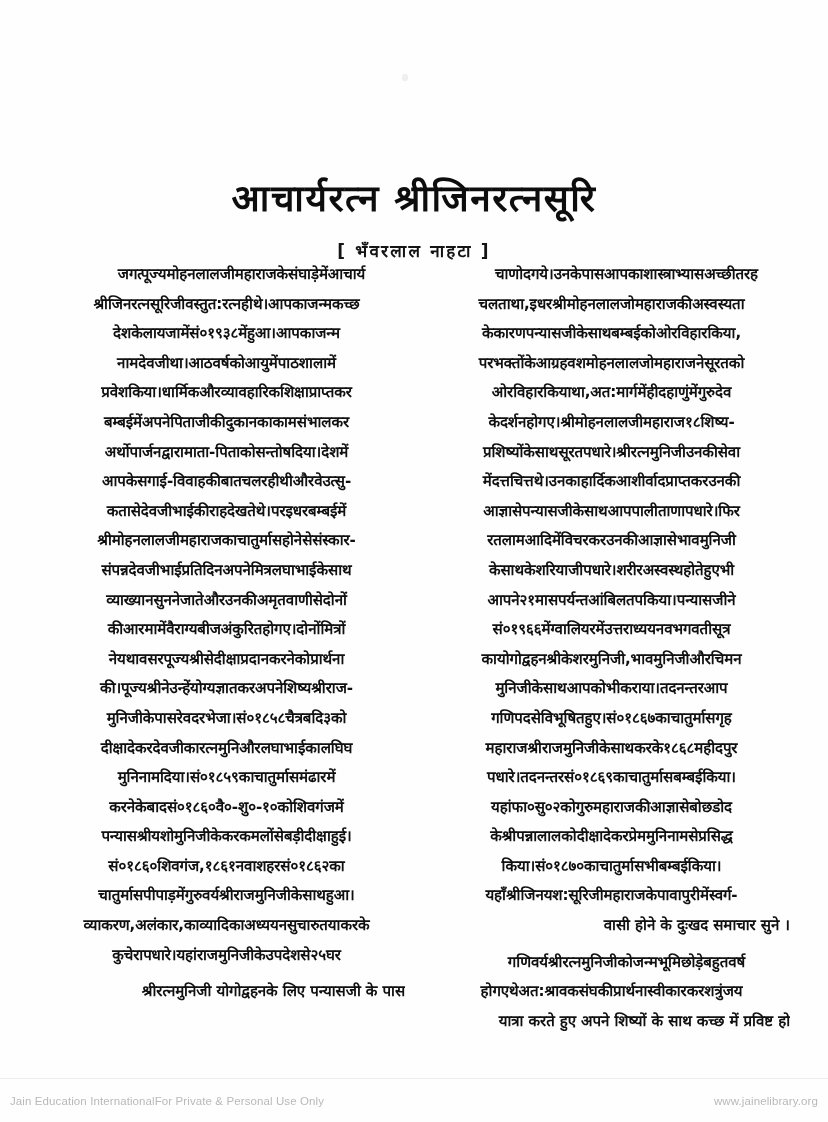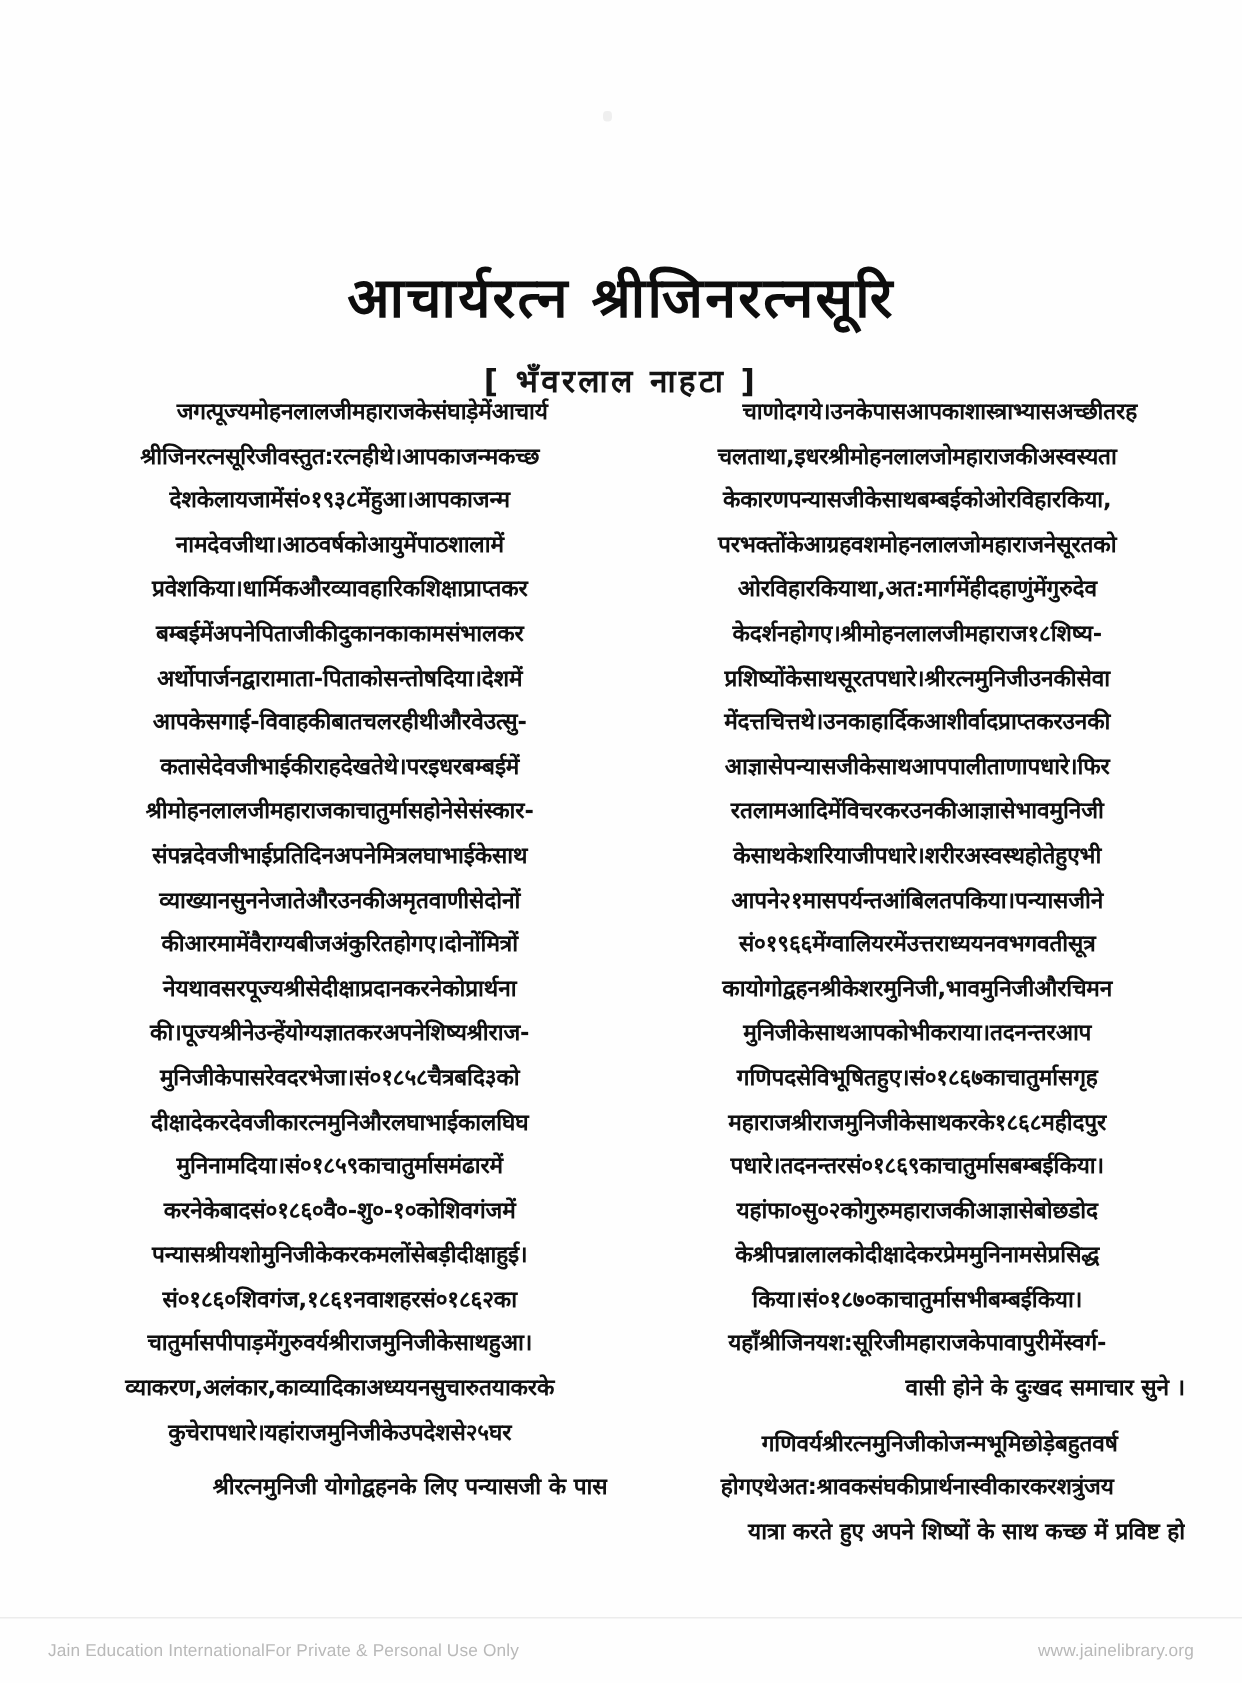--- a/index.html
+++ b/index.html
@@ -43,21 +43,21 @@
     font-size: 37px;
     font-weight: 700;
     letter-spacing: 1.5px;
     color: #0d0d0d;
     line-height: 1.16;
     white-space: nowrap;
   }
   .doc-byline {
     margin-top: 18px;
     font-family: "DejaVu Sans", sans-serif;
-    font-size: 21px;
+    font-size: 17px;
     font-weight: 700;
     letter-spacing: 2.2px;
     color: #141414;
   }
 
   
   .body-area {
     position: absolute;
     left: 48px;
     top: 260px;
@@ -103,21 +103,21 @@
   .footer {
     position: absolute;
     left: 0;
     bottom: 0;
     width: 828px;
     height: 44px;
     border-top: 1px solid #ececec;
     display: flex;
     align-items: center;
     box-sizing: border-box;
-    padding: 0 32px;
+    padding: 0 10px;
   }
   .footer-left,
   .footer-center,
   .footer-right {
     font-family: "Liberation Sans", sans-serif;
     font-size: 11.5px;
     color: #b9b9b9;
     letter-spacing: 0.1px;
     white-space: nowrap;
   }

